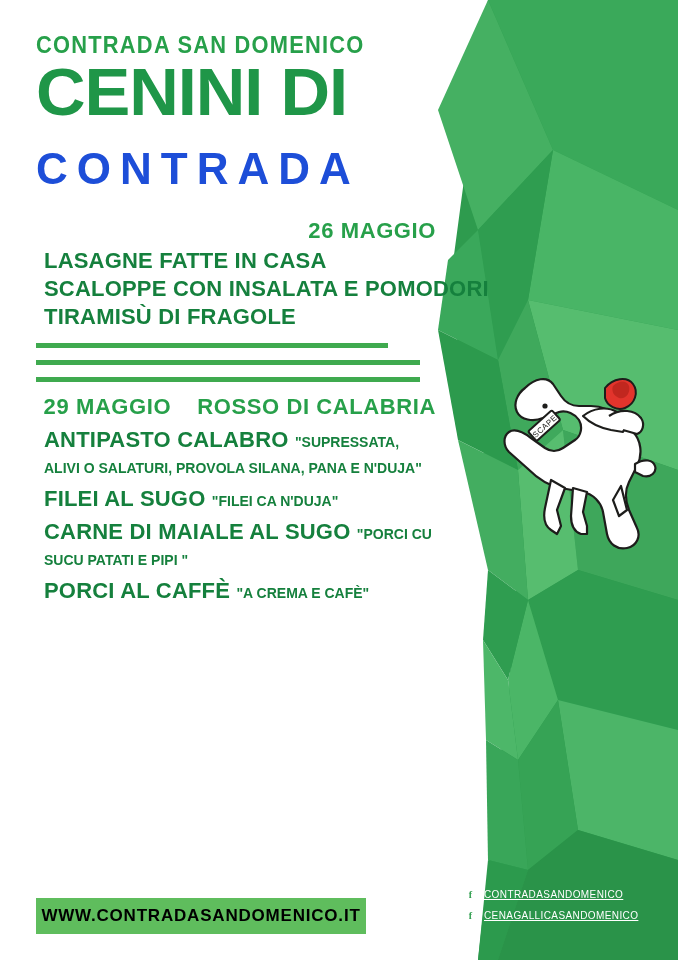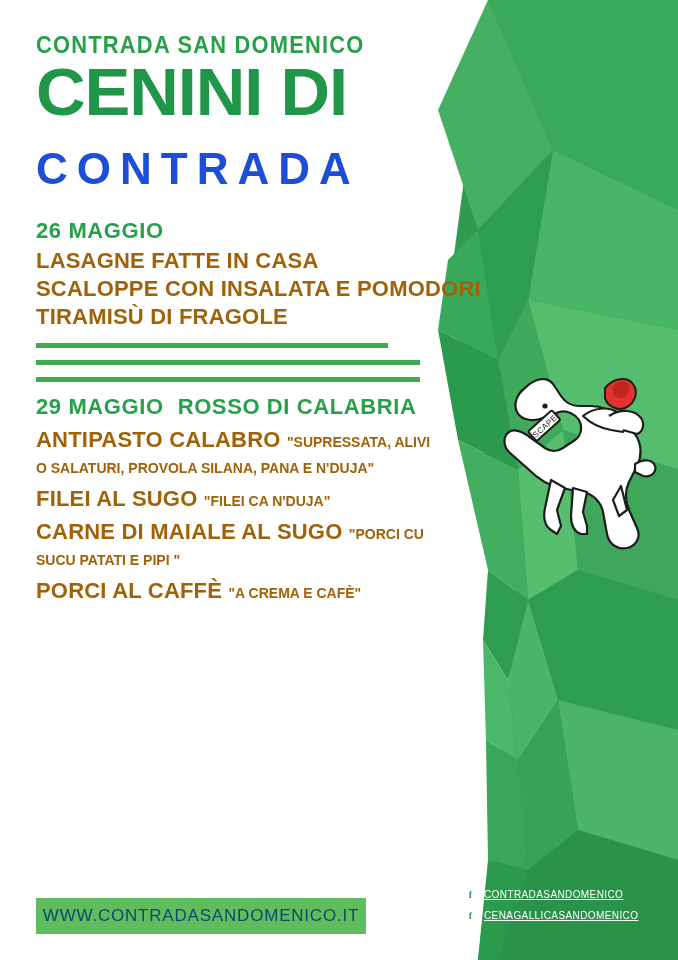--- a/index.html
+++ b/index.html
@@ -92,32 +92,34 @@
     width: 400px;
   }
   .day-block { position: relative; }
   .day-title {
     color: #27a04a;
     font-size: 22px;
     font-weight: bold;
     letter-spacing: 0.6px;
     margin-bottom: 3px;
     white-space: nowrap;
+    text-align: right;
   }
   .day-title .sub {
     color: #27a04a;
-    margin-left: 14px;
+    margin-left: 26px;
   }
   .dish {
-    color: #a16207;
+    color: #15803d;
     font-size: 22px;
     font-weight: bold;
     letter-spacing: 0.2px;
     line-height: 1.28;
     white-space: nowrap;
+    margin-left: 8px;
   }
   .dish .note {
     font-size: 14px;
     letter-spacing: 0;
     font-weight: bold;
   }
   .dish.wrapnote { white-space: normal; }
   .divider {
     height: 5px;
     background: #3faa4f;
@@ -135,23 +137,23 @@
     left: 36px;
     bottom: 26px;
     width: 330px;
     height: 36px;
     background: #5fbd5d;
     display: flex;
     align-items: center;
     justify-content: center;
   }
   .footer-bar span {
-    color: #0c4a6e;
+    color: #000000;
     font-size: 17px;
-    font-weight: normal;
+    font-weight: bold;
     letter-spacing: 0.8px;
   }
   .social {
     position: absolute;
     right: 24px;
     bottom: 30px;
     width: 190px;
     color: #ffffff;
   }
   .social-row {

